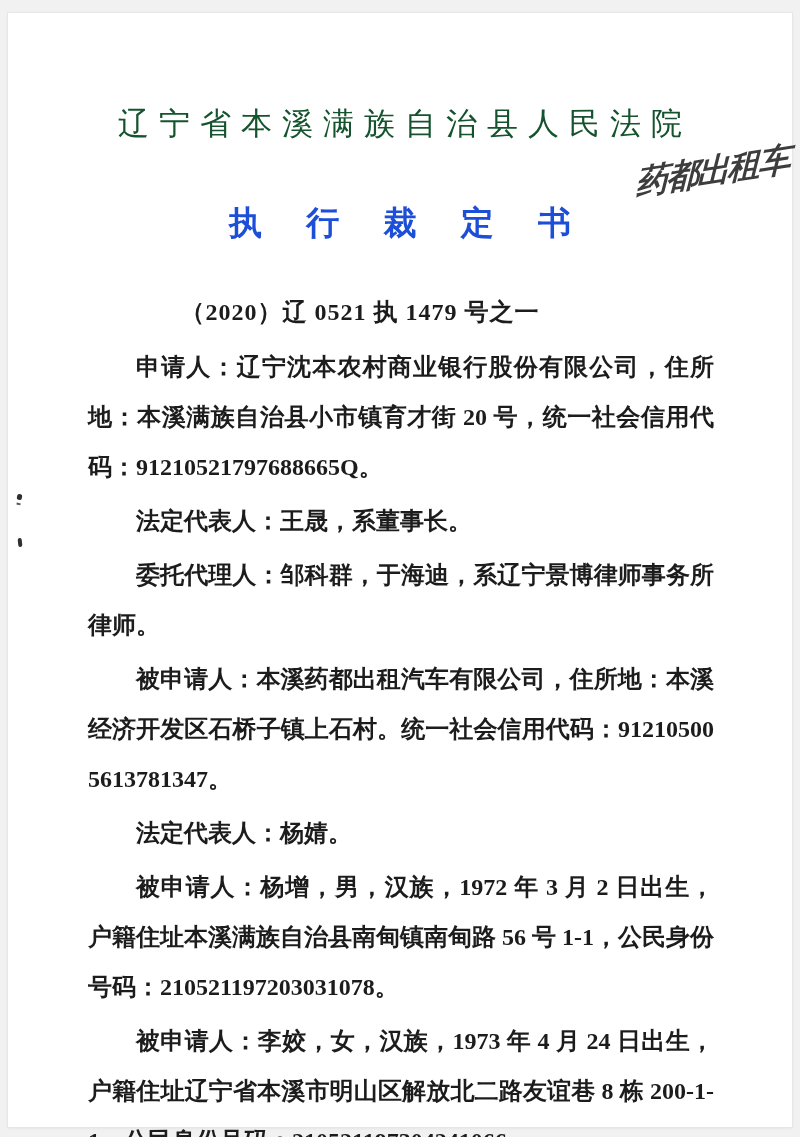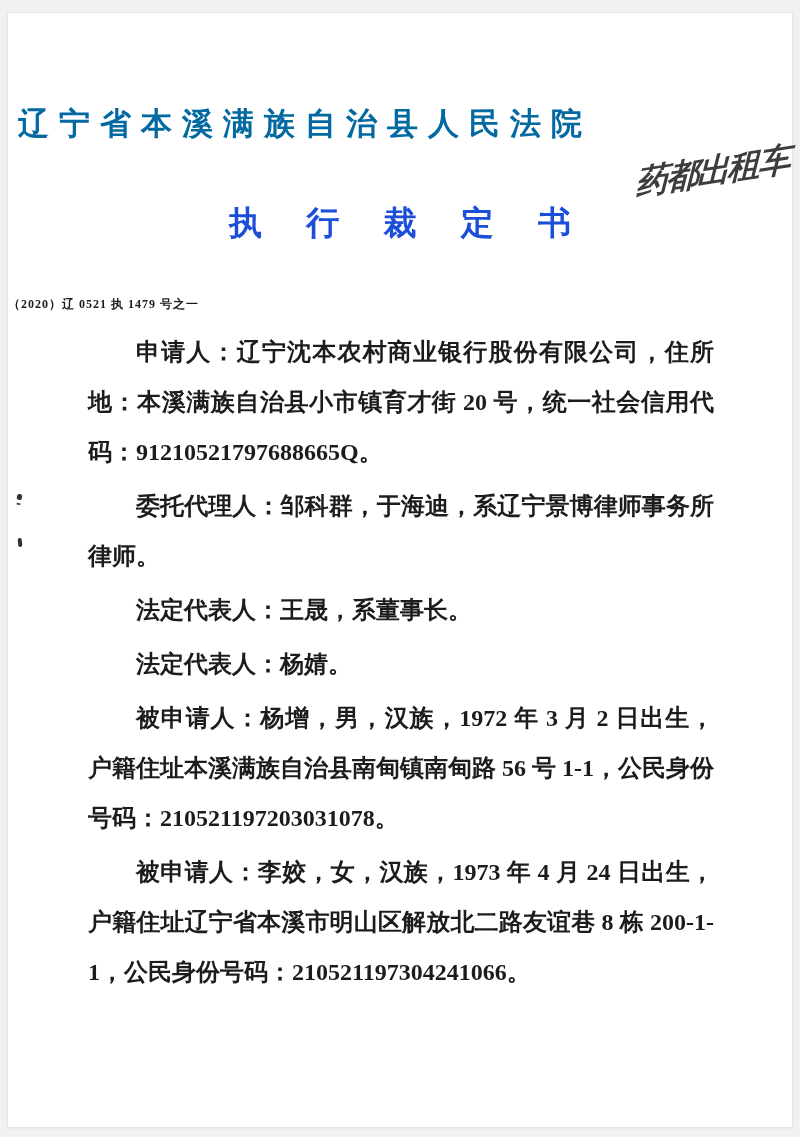--- a/index.html
+++ b/index.html
@@ -26,26 +26,26 @@
     top: 13px;
     width: 784px;
     height: 1114px;
     background: #ffffff;
     box-shadow: 0 0 0 1px #e6e6e6, 0 1px 3px rgba(0,0,0,0.08);
     color: #1c1c1c;
   }
 
   .court-name {
     margin-top: 90px;
-    text-align: left;
+    text-align: center;
     font-size: 31px;
-    font-weight: 700;
+    font-weight: 400;
     letter-spacing: 10px;
     text-indent: 10px;
-    color: #0369a1;
+    color: #14532d;
     white-space: nowrap;
   }
 
   .doc-title {
     margin-top: 56px;
     text-align: center;
     font-size: 33px;
     font-weight: 700;
     letter-spacing: 18px;
     text-indent: 18px;
@@ -65,22 +65,22 @@
     transform: rotate(-9deg) skewX(-10deg);
     transform-origin: left top;
     letter-spacing: -2px;
     opacity: 0.88;
     white-space: nowrap;
     font-family: "DejaVu Sans", cursive;
   }
 
   .case-number {
     margin: 50px 80px 0 0;
-    text-align: left;
-    font-size: 12px;
+    text-align: center;
+    font-size: 24px;
     font-weight: 600;
     letter-spacing: 1px;
   }
 
   .doc-body {
     margin: 14px 78px 0 80px;
     font-size: 24px;
     line-height: 50px;
     font-weight: 700;
     text-align: justify;
@@ -117,22 +117,23 @@
     <h1 class="court-name">辽宁省本溪满族自治县人民法院</h1>
 
     <div class="handwritten-note">药都出租车</div>
 
     <h2 class="doc-title">执 行 裁 定 书</h2>
 
     <div class="case-number">（2020）辽 0521 执 1479 号之一</div>
 
     <div class="doc-body">
       <p>申请人：辽宁沈本农村商业银行股份有限公司，住所地：本溪满族自治县小市镇育才街 20 号，统一社会信用代码：91210521797688665Q。</p>
+      <p>法定代表人：王晟，系董事长。</p>
       <p>委托代理人：邹科群，于海迪，系辽宁景博律师事务所律师。</p>
-      <p>法定代表人：王晟，系董事长。</p>
+      <p>被申请人：本溪药都出租汽车有限公司，住所地：本溪经济开发区石桥子镇上石村。统一社会信用代码：912105005613781347。</p>
       <p>法定代表人：杨婧。</p>
       <p>被申请人：杨增，男，汉族，1972 年 3 月 2 日出生，户籍住址本溪满族自治县南甸镇南甸路 56 号 1-1，公民身份号码：210521197203031078。</p>
       <p>被申请人：李姣，女，汉族，1973 年 4 月 24 日出生，户籍住址辽宁省本溪市明山区解放北二路友谊巷 8 栋 200-1-1，公民身份号码：210521197304241066。</p>
     </div>
 
     <div class="ink-speck speck-1"></div>
     <div class="ink-speck speck-2"></div>
   </div>
 </div>
 

